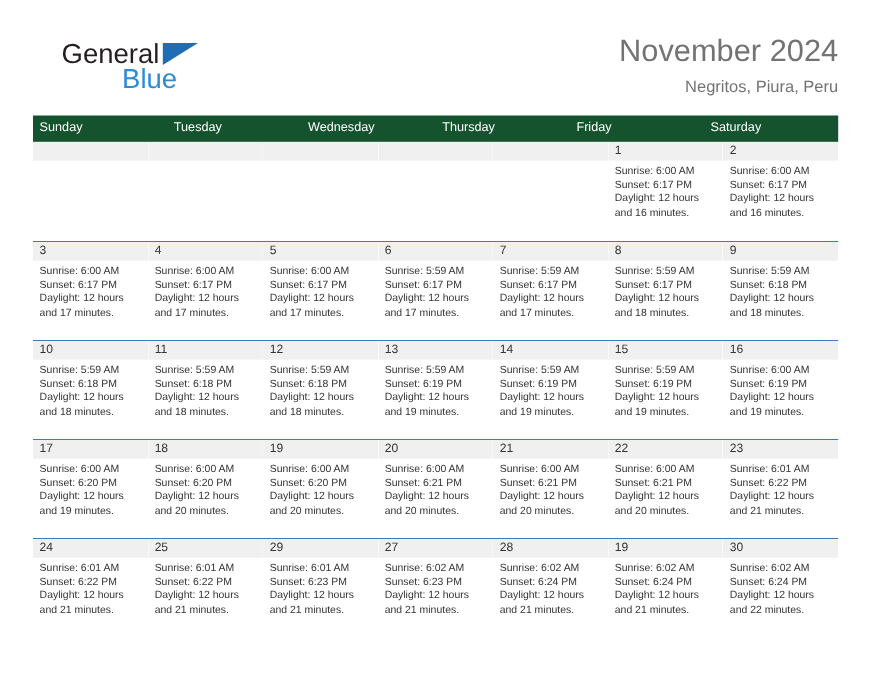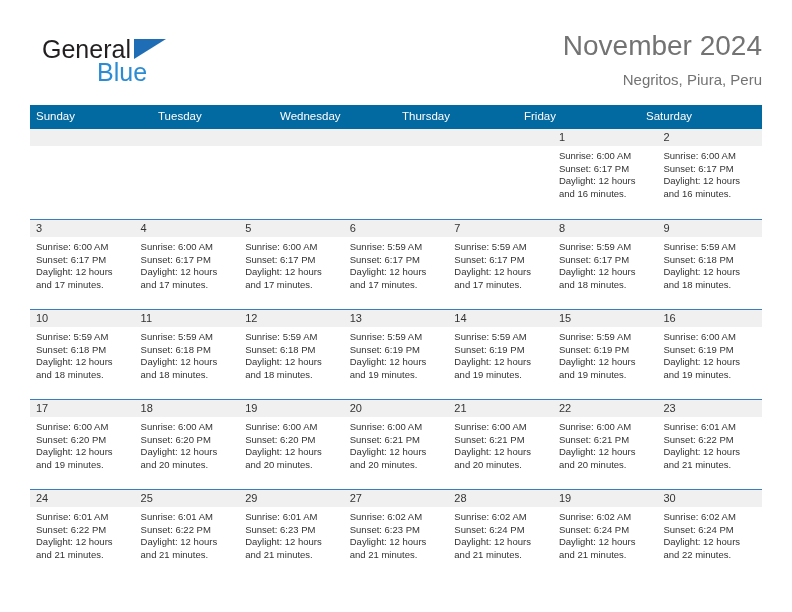--- a/index.html
+++ b/index.html
@@ -24,21 +24,21 @@
   
   .header {
     position: absolute;
     left: 30px;
     top: 28px;
     right: 30px;
     height: 72px;
   }
   .logo {
     position: absolute;
-    left: 4px;
+    left: 18px;
     top: 8px;
     width: 230px;
     height: 54px;
   }
   .logo-general {
     font-size: 25px;
     color: #231f20;
     letter-spacing: 0px;
     line-height: 26px;
     font-weight: 400;
@@ -93,21 +93,21 @@
   
   .calendar {
     position: absolute;
     left: 30px;
     top: 105px;
     width: 732px;
   }
   .weekday-row {
     display: flex;
     width: 100%;
-    background: #0369a1;
+    background: #14532d;
   }
   .weekday {
     flex: 1 1 0;
     box-sizing: border-box;
     color: #ffffff;
     font-size: 11.5px;
     line-height: 13px;
     padding: 5px 0 6px 6px;
     white-space: nowrap;
   }

